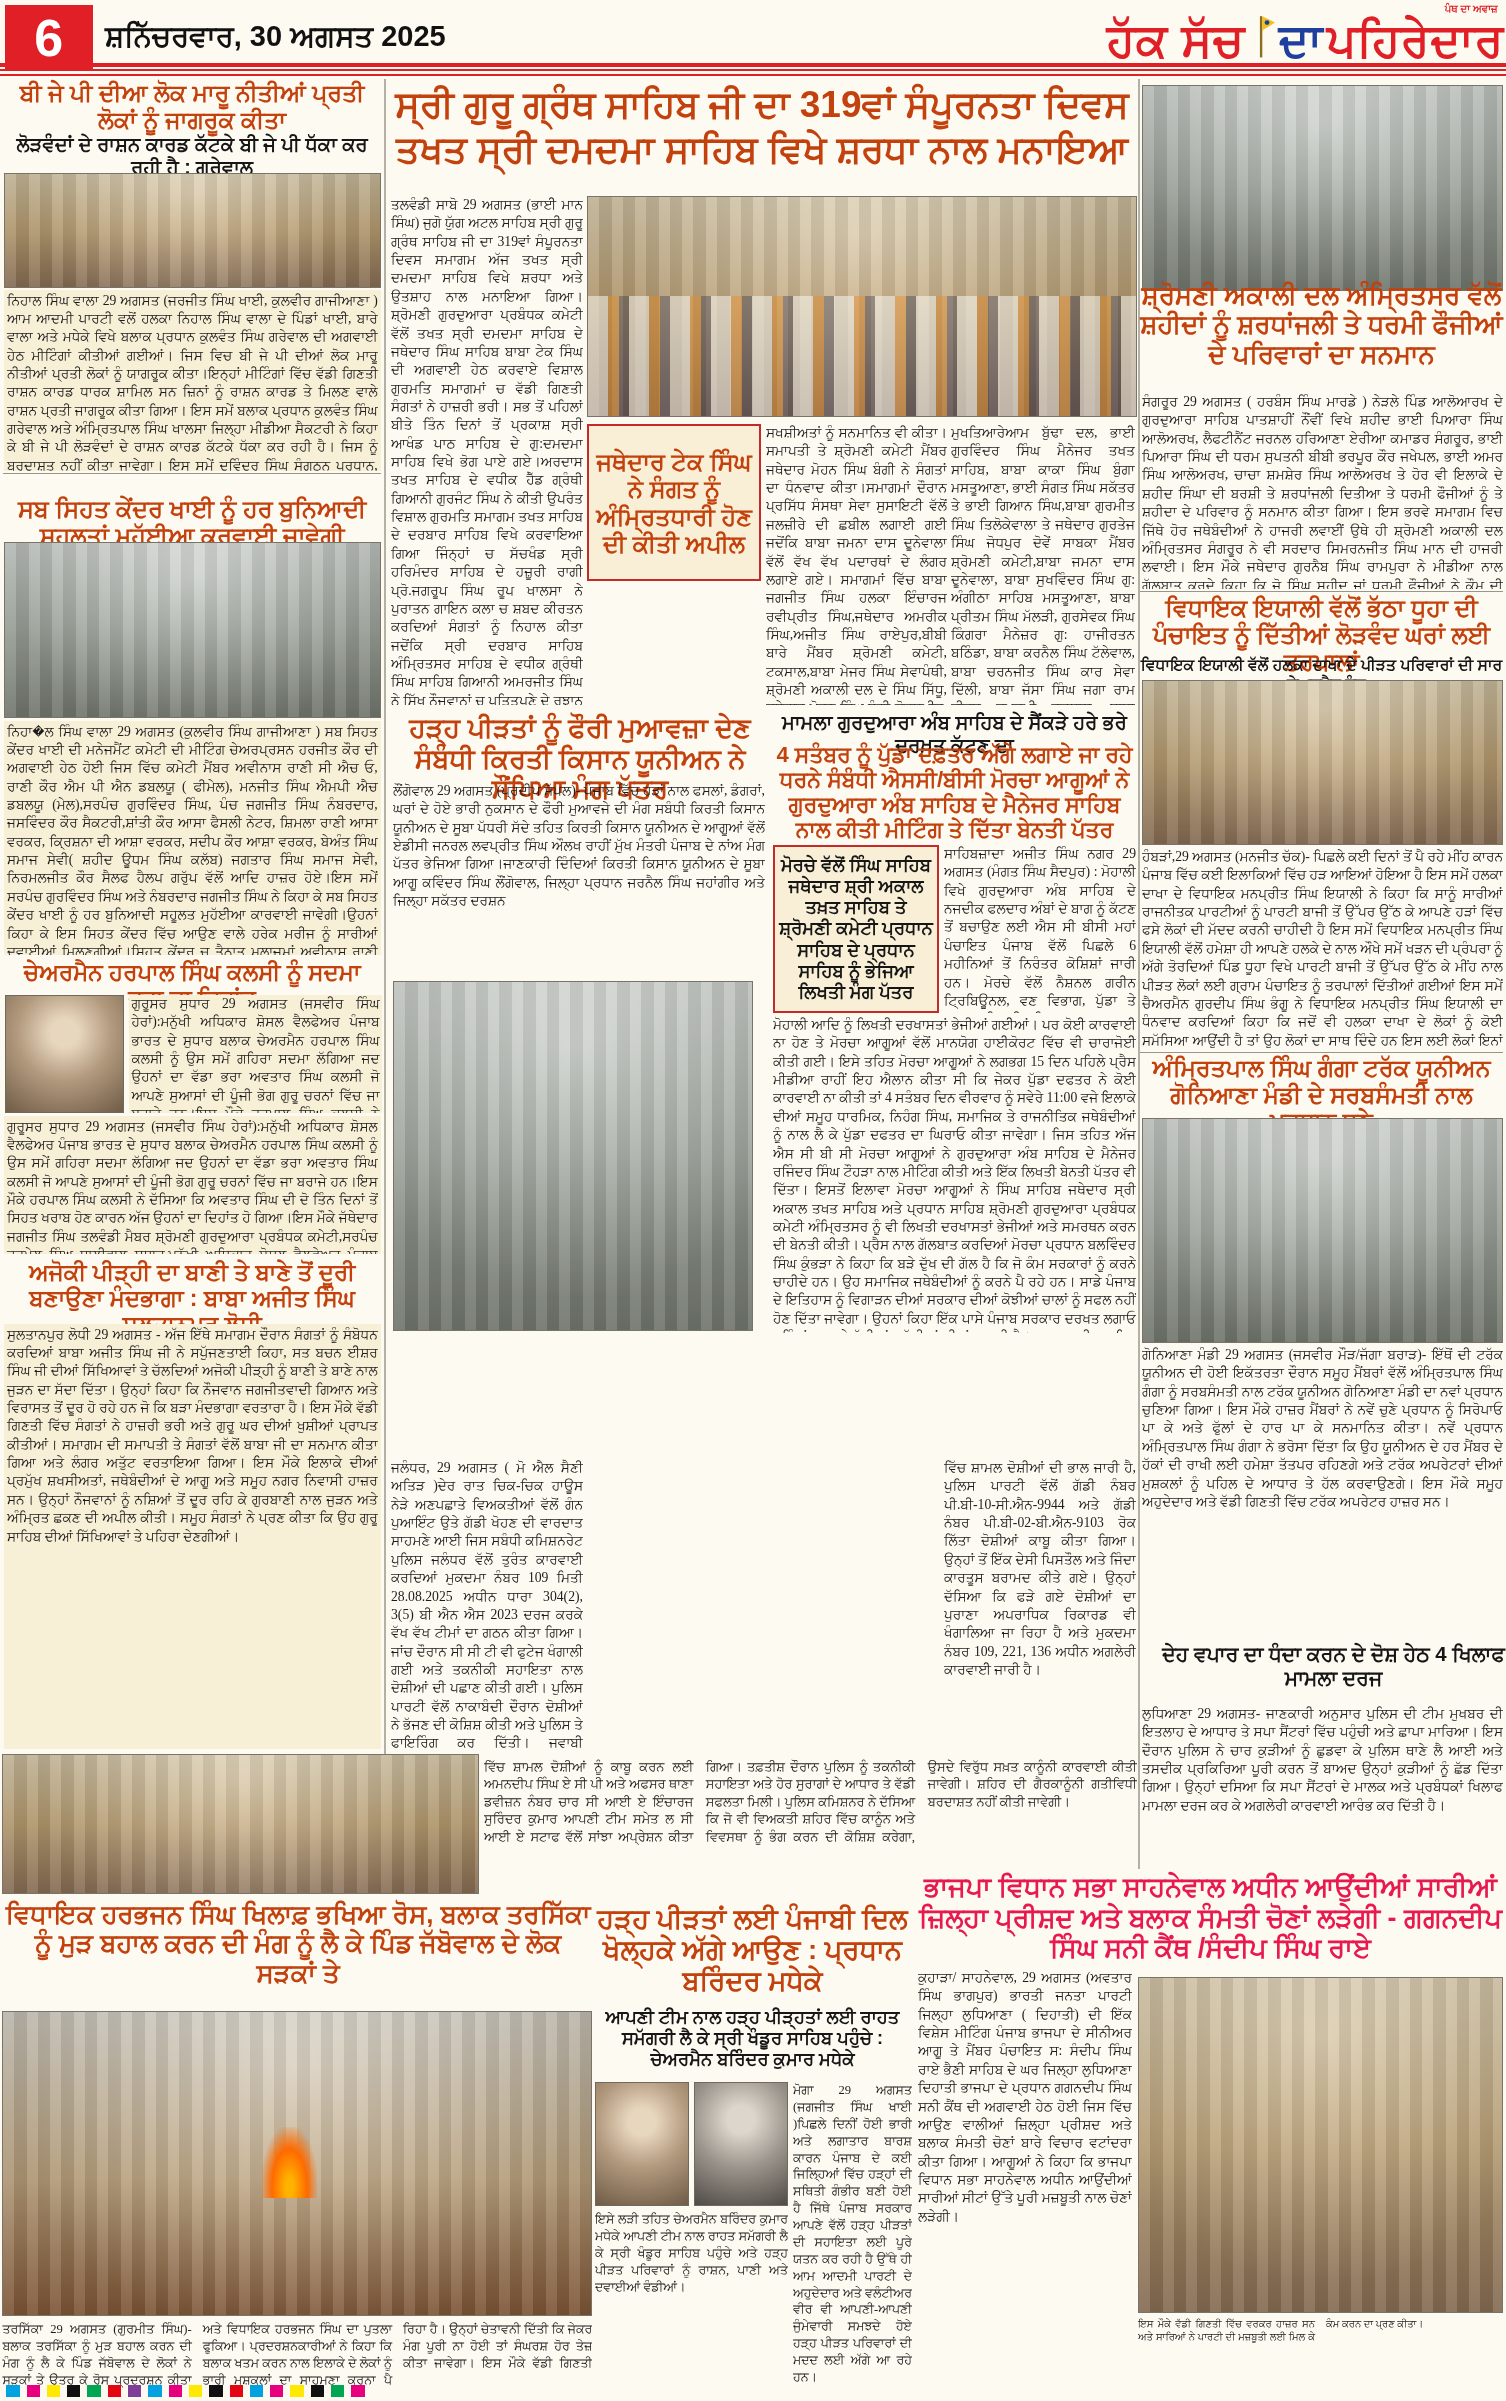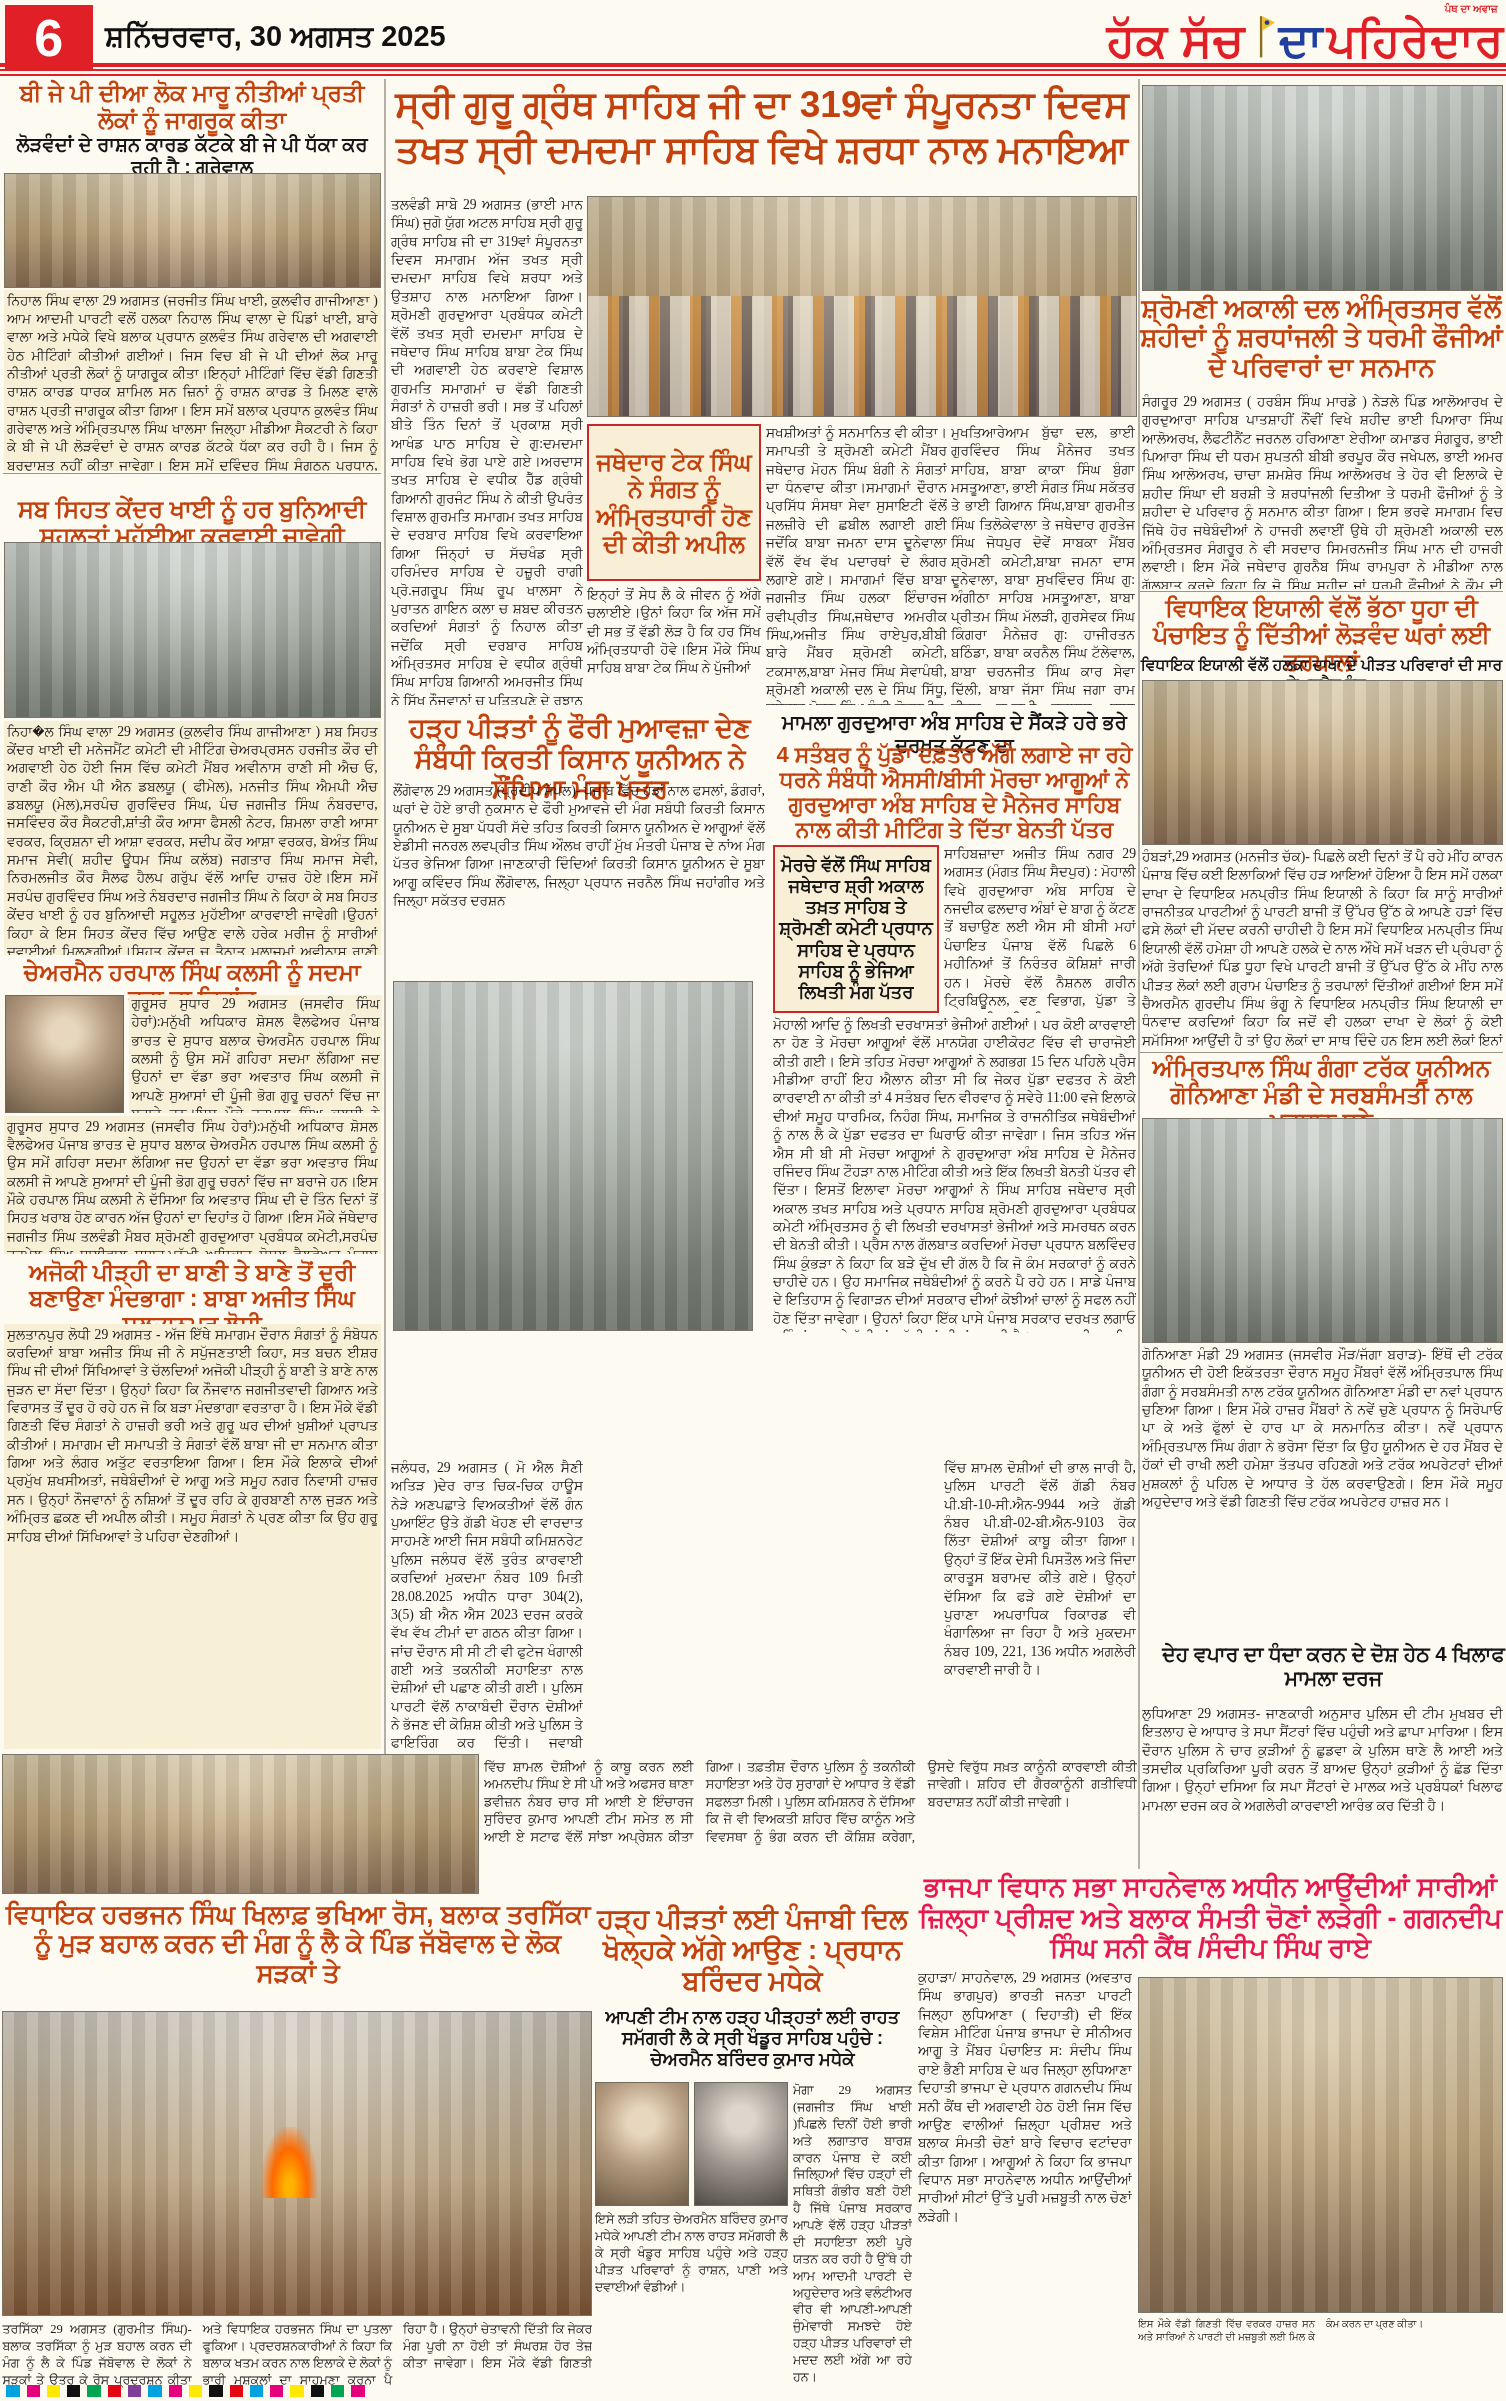--- a/index.html
+++ b/index.html
@@ -105,21 +105,20 @@
 
   <div class="abs body-txt" style="left:391px;top:196px;width:192px;height:509px;">ਤਲਵੰਡੀ ਸਾਬੋ 29 ਅਗਸਤ (ਭਾਈ ਮਾਨ ਸਿੰਘ) ਜੁਗੋ ਯੁੱਗ ਅਟਲ ਸਾਹਿਬ ਸ੍ਰੀ ਗੁਰੂ ਗ੍ਰੰਥ ਸਾਹਿਬ ਜੀ ਦਾ 319ਵਾਂ ਸੰਪੂਰਨਤਾ ਦਿਵਸ ਸਮਾਗਮ ਅੱਜ ਤਖਤ ਸ੍ਰੀ ਦਮਦਮਾ ਸਾਹਿਬ ਵਿਖੇ ਸ਼ਰਧਾ ਅਤੇ ਉਤਸ਼ਾਹ ਨਾਲ ਮਨਾਇਆ ਗਿਆ।ਸ਼੍ਰੋਮਣੀ ਗੁਰਦੁਆਰਾ ਪ੍ਰਬੰਧਕ ਕਮੇਟੀ ਵੱਲੋਂ ਤਖਤ ਸ੍ਰੀ ਦਮਦਮਾ ਸਾਹਿਬ ਦੇ ਜਥੇਦਾਰ ਸਿੰਘ ਸਾਹਿਬ ਬਾਬਾ ਟੇਕ ਸਿੰਘ ਦੀ ਅਗਵਾਈ ਹੇਠ ਕਰਵਾਏ ਵਿਸ਼ਾਲ ਗੁਰਮਤਿ ਸਮਾਗਮਾਂ ਚ ਵੱਡੀ ਗਿਣਤੀ ਸੰਗਤਾਂ ਨੇ ਹਾਜ਼ਰੀ ਭਰੀ। ਸਭ ਤੋਂ ਪਹਿਲਾਂ ਬੀਤੇ ਤਿੰਨ ਦਿਨਾਂ ਤੋਂ ਪ੍ਰਕਾਸ਼ ਸ੍ਰੀ ਆਖੰਡ ਪਾਠ ਸਾਹਿਬ ਦੇ ਗੁ:ਦਮਦਮਾ ਸਾਹਿਬ ਵਿਖੇ ਭੋਗ ਪਾਏ ਗਏ।ਅਰਦਾਸ ਤਖਤ ਸਾਹਿਬ ਦੇ ਵਧੀਕ ਹੈੱਡ ਗ੍ਰੰਥੀ ਗਿਆਨੀ ਗੁਰਜੰਟ ਸਿੰਘ ਨੇ ਕੀਤੀ ਉਪਰੰਤ ਵਿਸ਼ਾਲ ਗੁਰਮਤਿ ਸਮਾਗਮ ਤਖਤ ਸਾਹਿਬ ਦੇ ਦਰਬਾਰ ਸਾਹਿਬ ਵਿਖੇ ਕਰਵਾਇਆ ਗਿਆ ਜਿੰਨ੍ਹਾਂ ਚ ਸੱਚਖੰਡ ਸ੍ਰੀ ਹਰਿਮੰਦਰ ਸਾਹਿਬ ਦੇ ਹਜ਼ੂਰੀ ਰਾਗੀ ਪ੍ਰੋ.ਜਗਰੂਪ ਸਿੰਘ ਰੂਪ ਖਾਲਸਾ ਨੇ ਪੁਰਾਤਨ ਗਾਇਨ ਕਲਾ ਚ ਸ਼ਬਦ ਕੀਰਤਨ ਕਰਦਿਆਂ ਸੰਗਤਾਂ ਨੂੰ ਨਿਹਾਲ ਕੀਤਾ ਜਦੋਂਕਿ ਸ੍ਰੀ ਦਰਬਾਰ ਸਾਹਿਬ ਅੰਮ੍ਰਿਤਸਰ ਸਾਹਿਬ ਦੇ ਵਧੀਕ ਗ੍ਰੰਥੀ ਸਿੰਘ ਸਾਹਿਬ ਗਿਆਨੀ ਅਮਰਜੀਤ ਸਿੰਘ ਨੇ ਸਿੱਖ ਨੌਜਵਾਨਾਂ ਚ ਪਤਿਤਪੁਣੇ ਦੇ ਰੁਝਾਨ ਤੇ ਚਿੰਤਾ ਪ੍ਰਗਟਾਉਂਦੇ ਹੋਏ ਸੰਗਤ ਨੂੰ ਅਪੀਲ ਕੀਤੀ ਕਿ ਉਹ ਆਪਣੇ ਛੋਟੇ ਬੱਚਿਆਂ ਨੂੰ ਗੁਰਬਾਣੀ ਦੀ ਸੰਥਿਆ ਕਰਵਾਉਣ, ਪਤਿਤਪੁਣੇ ਨੂੰ ਠੱਲ ਪੈ ਜਾਵੇਗੀ ਕਿਉਂਕਿ ਗੁਰਬਾਣੀ ਪੜ ਚੁੱਕਾ ਬੱਚਾ ਕੇਸ ਕਤਲ ਨਹੀ ਕਰਵਾਏਗਾ। ਸੰਗਤਾਂ ਦੀ ਵੱਡੀ ਇਕੱਤਰਤਾ ਨੂੰ ਸੰਬੋਧਨ ਦੌਰਾਨ ਤਖਤ ਸ੍ਰੀ ਦਮਦਮਾ ਸਾਹਿਬ ਦੇ ਜਥੇਦਾਰ ਸਿੰਘ ਸਾਹਿਬ ਬਾਬਾ ਟੇਕ ਸਿੰਘ ਨੇ ਸ੍ਰੀ ਗੁਰੂ ਗ੍ਰੰਥ ਸਾਹਿਬ ਜੀ ਦੀ ਸੰਪੂਰਨਤਾ ਦੇ ਸਮੁੱਚੇ ਇਤਿਹਾਸ ਤੋਂ ਜਾਣੂੰ ਕਰਵਾਉਂਦੇ ਹੋਏ ਕਿਹਾ ਕਿ ਅਜਿਹੇ ਪਾਵਨ ਦਿਹਾੜਿਆਂ ਨੂੰ ਮਨਾਉਣਾ ਤਾਂ ਹੀ ਸਫਲ ਹੋਵੇਗਾ ਜੇਕਰ ਅਸੀਂ</div>
 
   <div class="abs photo ph-warm" style="left:587px;top:196px;width:550px;height:221px;">
     <div class="texture"></div>
     <div style="position:absolute;left:0;bottom:0;width:100%;height:55%;
          background:repeating-linear-gradient(90deg,rgba(245,245,240,.55) 0 20.4px,rgba(230,140,40,.45) 20.4px 31px,rgba(40,45,80,.35) 31px 41px);"></div>
   </div>
 
   <div class="abs box-red hl" style="left:587px;top:424px;width:174px;height:157px;font-size:24px;display:flex;align-items:center;padding:4.7px;">ਜਥੇਦਾਰ ਟੇਕ ਸਿੰਘ ਨੇ ਸੰਗਤ ਨੂੰ ਅੰਮ੍ਰਿਤਧਾਰੀ ਹੋਣ ਦੀ ਕੀਤੀ ਅਪੀਲ</div>
-  <div class="abs body-txt" style="left:587px;top:586px;width:174px;height:119px;">ਇਨ੍ਹਾਂ ਤੋਂ ਸੇਧ ਲੈ ਕੇ ਜੀਵਨ ਨੂੰ ਅੱਗੇ ਚਲਾਈਏ।ਉਨਾਂ ਕਿਹਾ ਕਿ ਅੱਜ ਸਮੇਂ ਦੀ ਸਭ ਤੋਂ ਵੱਡੀ ਲੋੜ ਹੈ ਕਿ ਹਰ ਸਿੱਖ ਅੰਮ੍ਰਿਤਧਾਰੀ ਹੋਵੇ।ਇਸ ਮੌਕੇ ਸਿੰਘ ਸਾਹਿਬ ਬਾਬਾ ਟੇਕ ਸਿੰਘ ਨੇ ਪੁੱਜੀਆਂ</div>
   <div class="abs body-txt" style="left:766px;top:424px;width:181px;height:281px;">ਸਖਸ਼ੀਅਤਾਂ ਨੂੰ ਸਨਮਾਨਿਤ ਵੀ ਕੀਤਾ।ਸਮਾਪਤੀ ਤੇ ਸ਼੍ਰੋਮਣੀ ਕਮੇਟੀ ਮੈਂਬਰ ਜਥੇਦਾਰ ਮੋਹਨ ਸਿੰਘ ਬੰਗੀ ਨੇ ਸੰਗਤਾਂ ਦਾ ਧੰਨਵਾਦ ਕੀਤਾ।ਸਮਾਗਮਾਂ ਦੌਰਾਨ ਪ੍ਰਸਿੱਧ ਸੰਸਥਾ ਸੇਵਾ ਸੁਸਾਇਟੀ ਵੱਲੋਂ ਜਲਜ਼ੀਰੇ ਦੀ ਛਬੀਲ ਲਗਾਈ ਗਈ ਜਦੋਂਕਿ ਬਾਬਾ ਜਮਨਾ ਦਾਸ ਦੂਨੇਵਾਲਾ ਵੱਲੋਂ ਵੱਖ ਵੱਖ ਪਦਾਰਥਾਂ ਦੇ ਲੰਗਰ ਲਗਾਏ ਗਏ। ਸਮਾਗਮਾਂ ਵਿੱਚ ਬਾਬਾ ਜਗਜੀਤ ਸਿੰਘ ਹਲਕਾ ਇੰਚਾਰਜ ਰਵੀਪ੍ਰੀਤ ਸਿੰਘ,ਜਥੇਦਾਰ ਅਮਰੀਕ ਸਿੰਘ,ਅਜੀਤ ਸਿੰਘ ਰਾਏਪੁਰ,ਬੀਬੀ ਬਾਰੇ ਮੈਂਬਰ ਸ਼੍ਰੋਮਣੀ ਕਮੇਟੀ, ਟਕਸਾਲ,ਬਾਬਾ ਮੇਜਰ ਸਿੰਘ ਸੇਵਾਪੰਥੀ, ਸ਼੍ਰੋਮਣੀ ਅਕਾਲੀ ਦਲ ਦੇ ਸਿੰਘ ਸਿੱਧੂ, ਜਥੇਦਾਰ ਮੋਹਨ ਸਿੰਘ ਬੰਗੀ ਕੋਟਸ਼ਮੀਰ, ਬੀਬੀ ਜੋਗਿੰਦਰ ਕੌਰ,ਸੁਰਜੀਤ ਜਸਪਾਲ ਕੌਰ, ਮੇਜਰ ਸਿੰਘ ਢਿੱਲੋਂ, ਭਾਈ ਸੁਖਦੇਵ ਸਿੰਘ ਦਮਦਮੀ ਟਕਸਾਲ</div>
   <div class="abs body-txt" style="left:951px;top:424px;width:184px;height:281px;">ਮੁਖਤਿਆਰੇਆਮ ਬੁੱਢਾ ਦਲ, ਭਾਈ ਗੁਰਵਿੰਦਰ ਸਿੰਘ ਮੈਨੇਜਰ ਤਖਤ ਸਾਹਿਬ, ਬਾਬਾ ਕਾਕਾ ਸਿੰਘ ਬੁੰਗਾ ਮਸਤੂਆਣਾ, ਭਾਈ ਸੰਗਤ ਸਿੰਘ ਸਕੱਤਰ ਤੇ ਭਾਈ ਗਿਆਨ ਸਿੰਘ,ਬਾਬਾ ਗੁਰਮੀਤ ਸਿੰਘ ਤਿਲੋਕੇਵਾਲਾ ਤੇ ਜਥੇਦਾਰ ਗੁਰਤੇਜ ਸਿੰਘ ਜੋਧਪੁਰ ਦੋਵੇਂ ਸਾਬਕਾ ਮੈਂਬਰ ਸ਼੍ਰੋਮਣੀ ਕਮੇਟੀ,ਬਾਬਾ ਜਮਨਾ ਦਾਸ ਦੂਨੇਵਾਲਾ, ਬਾਬਾ ਸੁਖਵਿੰਦਰ ਸਿੰਘ ਗੁ: ਅੰਗੀਠਾ ਸਾਹਿਬ ਮਸਤੂਆਣਾ, ਬਾਬਾ ਪ੍ਰੀਤਮ ਸਿੰਘ ਮੱਲੜੀ, ਗੁਰਸੇਵਕ ਸਿੰਘ ਕਿੰਗਰਾ ਮੈਨੇਜ਼ਰ ਗੁ: ਹਾਜੀਰਤਨ ਬਠਿੰਡਾ, ਬਾਬਾ ਕਰਨੈਲ ਸਿੰਘ ਟੱਲੇਵਾਲ, ਬਾਬਾ ਚਰਨਜੀਤ ਸਿੰਘ ਕਾਰ ਸੇਵਾ ਦਿੱਲੀ, ਬਾਬਾ ਜੱਸਾ ਸਿੰਘ ਜਗਾ ਰਾਮ ਤੀਰਥ ਦਮਦਮੀ ਟਕਸਾਲ, ਬਾਬਾ ਗੁਰਪਾਲ ਸਿੰਘ ਚੋਰਮਾਰ, ਜਗਰੂਪ ਸਿੰਘ ਬੁੱਗਰਾਂ, ਅਨੂਪ ਸਿੰਘ, ਬਾਬਾ ਦੀਪ ਸਿੰਘ ਵੱਡਾ ਡੇਰਾ ਦੌਧਰ, ਬਾਬਾ ਬਲਦੇਵ ਸਿੰਘ ਜਲਾਲ,ਬਾਬਾ ਹਰਬੇਅੰਤ ਸਿੰਘ ਮਸਤੂਆਣਾ, ਬਾਬਾ ਸੁਖਦੇਵ ਸਿੰਘ ਸਿਧਾਣਾ,ਵਧੀਕ ਮੈਨੇਜ਼ਰ ਗੁਰਦੇਵ ਸਿੰਘ, ਭਾਈ ਭੋਲਾ ਸਿੰਘ ਇੰਚਾਰਜ ਧਰਮ ਪ੍ਰਚਾਰ,ਭਾਈ ਰਵਿੰਦਰ ਸਿੰਘ ਖਾਲਸਾ ਪ੍ਰਿੰਸੀਪਲ ਗੁਰੂ ਕਾਸ਼ੀ ਗੁਰਮਤਿ ਇੰਸਟੀਚਿਊਟ ਤੇ ਮਾਤਾ ਸਾਹਿਬ ਕੌਰ ਗਰਲਜ ਕਾਲਜ ਦਾ ਸਟਾਫ ਤੇ ਵਿਦਿਆਰਥਣਾਂ ਨੇ ਹਾਜ਼ਰ ਭਰੀ।</div>
 
   <div class="abs hl" style="left:393px;top:713px;width:374px;font-size:27px;">ਹੜ੍ਹ ਪੀੜਤਾਂ ਨੂੰ ਫੌਰੀ ਮੁਆਵਜ਼ਾ ਦੇਣ ਸੰਬੰਧੀ ਕਿਰਤੀ ਕਿਸਾਨ ਯੂਨੀਅਨ ਨੇ ਸੌਂਪਿਆ ਮੰਗ ਪੱਤਰ</div>
   <div class="abs body-txt" style="left:393px;top:782px;width:372px;height:195px;">ਲੌਂਗੋਵਾਲ 29 ਅਗਸਤ (ਪ੍ਰਦੀਪ ਸੱਪਲ)- ਪੰਜਾਬ ਵਿੱਚ ਹੜਾਂ ਨਾਲ ਫਸਲਾਂ, ਡੰਗਰਾਂ, ਘਰਾਂ ਦੇ ਹੋਏ ਭਾਰੀ ਨੁਕਸਾਨ ਦੇ ਫੌਰੀ ਮੁਆਵਜੇ ਦੀ ਮੰਗ ਸਬੰਧੀ ਕਿਰਤੀ ਕਿਸਾਨ ਯੂਨੀਅਨ ਦੇ ਸੂਬਾ ਪੱਧਰੀ ਸੱਦੇ ਤਹਿਤ ਕਿਰਤੀ ਕਿਸਾਨ ਯੂਨੀਅਨ ਦੇ ਆਗੂਆਂ ਵੱਲੋਂ ਏਡੀਸੀ ਜਨਰਲ ਲਵਪ੍ਰੀਤ ਸਿੰਘ ਔਲਖ ਰਾਹੀਂ ਮੁੱਖ ਮੰਤਰੀ ਪੰਜਾਬ ਦੇ ਨਾਂਅ ਮੰਗ ਪੱਤਰ ਭੇਜਿਆ ਗਿਆ।ਜਾਣਕਾਰੀ ਦਿੰਦਿਆਂ ਕਿਰਤੀ ਕਿਸਾਨ ਯੂਨੀਅਨ ਦੇ ਸੂਬਾ ਆਗੂ ਕਵਿੰਦਰ ਸਿੰਘ ਲੌਂਗੋਵਾਲ, ਜਿਲ੍ਹਾ ਪ੍ਰਧਾਨ ਜਰਨੈਲ ਸਿੰਘ ਜਹਾਂਗੀਰ ਅਤੇ ਜਿਲ੍ਹਾ ਸਕੱਤਰ ਦਰਸ਼ਨ</div>
   <div class="abs photo ph-cool" style="left:393px;top:981px;width:360px;height:350px;">
       <div class="texture"></div>
     </div>
 
   <div class="abs sub" style="left:773px;top:711px;width:363px;font-size:19.6px;">ਮਾਮਲਾ ਗੁਰਦੁਆਰਾ ਅੰਬ ਸਾਹਿਬ ਦੇ ਸੈਂਕੜੇ ਹਰੇ ਭਰੇ ਦਰਖ਼ਤ ਕੱਟਣ ਦਾ</div>
@@ -144,21 +143,21 @@
   <div class="abs hl hl-red" style="left:918px;top:1872px;width:585px;font-size:27px;">ਭਾਜਪਾ ਵਿਧਾਨ ਸਭਾ ਸਾਹਨੇਵਾਲ ਅਧੀਨ ਆਉਂਦੀਆਂ ਸਾਰੀਆਂ ਜ਼ਿਲ੍ਹਾ ਪ੍ਰੀਸ਼ਦ ਅਤੇ ਬਲਾਕ ਸੰਮਤੀ ਚੋਣਾਂ ਲੜੇਗੀ - ਗਗਨਦੀਪ ਸਿੰਘ ਸਨੀ ਕੈਂਥ /ਸੰਦੀਪ ਸਿੰਘ ਰਾਏ</div>
   <div class="abs body-txt" style="left:918px;top:1969px;width:214px;height:427px;">ਕੁਹਾੜਾ/ ਸਾਹਨੇਵਾਲ, 29 ਅਗਸਤ (ਅਵਤਾਰ ਸਿੰਘ ਭਾਗਪੁਰ) ਭਾਰਤੀ ਜਨਤਾ ਪਾਰਟੀ ਜਿਲ੍ਹਾ ਲੁਧਿਆਣਾ ( ਦਿਹਾਤੀ) ਦੀ ਇੱਕ ਵਿਸ਼ੇਸ ਮੀਟਿੰਗ ਪੰਜਾਬ ਭਾਜਪਾ ਦੇ ਸੀਨੀਅਰ ਆਗੂ ਤੇ ਮੈਂਬਰ ਪੰਚਾਇਤ ਸ: ਸੰਦੀਪ ਸਿੰਘ ਰਾਏ ਭੈਣੀ ਸਾਹਿਬ ਦੇ ਘਰ ਜਿਲ੍ਹਾ ਲੁਧਿਆਣਾ ਦਿਹਾਤੀ ਭਾਜਪਾ ਦੇ ਪ੍ਰਧਾਨ ਗਗਨਦੀਪ ਸਿੰਘ ਸਨੀ ਕੈਂਥ ਦੀ ਅਗਵਾਈ ਹੇਠ ਹੋਈ ਜਿਸ ਵਿੱਚ ਆਉਣ ਵਾਲੀਆਂ ਜ਼ਿਲ੍ਹਾ ਪ੍ਰੀਸ਼ਦ ਅਤੇ ਬਲਾਕ ਸੰਮਤੀ ਚੋਣਾਂ ਬਾਰੇ ਵਿਚਾਰ ਵਟਾਂਦਰਾ ਕੀਤਾ ਗਿਆ। ਆਗੂਆਂ ਨੇ ਕਿਹਾ ਕਿ ਭਾਜਪਾ ਵਿਧਾਨ ਸਭਾ ਸਾਹਨੇਵਾਲ ਅਧੀਨ ਆਉਂਦੀਆਂ ਸਾਰੀਆਂ ਸੀਟਾਂ ਉੱਤੇ ਪੂਰੀ ਮਜ਼ਬੂਤੀ ਨਾਲ ਚੋਣਾਂ ਲੜੇਗੀ।</div>
   <div class="abs photo ph-warm" style="left:1138px;top:1977px;width:365px;height:336px;">
       <div class="texture"></div>
     </div>
   <div class="abs body-txt" style="left:1138px;top:2317px;width:365px;height:79px;column-count:2;column-gap:11px;font-size:10px;">ਇਸ ਮੌਕੇ ਵੱਡੀ ਗਿਣਤੀ ਵਿੱਚ ਵਰਕਰ ਹਾਜ਼ਰ ਸਨ ਅਤੇ ਸਾਰਿਆਂ ਨੇ ਪਾਰਟੀ ਦੀ ਮਜ਼ਬੂਤੀ ਲਈ ਮਿਲ ਕੇ ਕੰਮ ਕਰਨ ਦਾ ਪ੍ਰਣ ਕੀਤਾ।</div>
 
   <div class="abs photo ph-cool" style="left:1142px;top:85px;width:361px;height:206px;">
       <div class="texture"></div>
     </div>
-  <div class="abs hl" style="left:1140px;top:294px;width:363px;font-size:26px;text-align:center;">ਸ਼੍ਰੋਮਣੀ ਅਕਾਲੀ ਦਲ ਅੰਮ੍ਰਿਤਸਰ ਵੱਲੋਂ ਸ਼ਹੀਦਾਂ ਨੂੰ ਸ਼ਰਧਾਂਜਲੀ ਤੇ ਧਰਮੀ ਫੌਜੀਆਂ ਦੇ ਪਰਿਵਾਰਾਂ ਦਾ ਸਨਮਾਨ</div>
+  <div class="abs hl" style="left:1140px;top:281px;width:363px;font-size:26px;text-align:center;">ਸ਼੍ਰੋਮਣੀ ਅਕਾਲੀ ਦਲ ਅੰਮ੍ਰਿਤਸਰ ਵੱਲੋਂ ਸ਼ਹੀਦਾਂ ਨੂੰ ਸ਼ਰਧਾਂਜਲੀ ਤੇ ਧਰਮੀ ਫੌਜੀਆਂ ਦੇ ਪਰਿਵਾਰਾਂ ਦਾ ਸਨਮਾਨ</div>
   <div class="abs body-txt" style="left:1142px;top:393px;width:361px;height:196px;">ਸੰਗਰੂਰ 29 ਅਗਸਤ ( ਹਰਬੰਸ ਸਿੰਘ ਮਾਰਡੇ ) ਨੇੜਲੇ ਪਿੰਡ ਆਲੋਆਰਖ ਦੇ ਗੁਰਦੁਆਰਾ ਸਾਹਿਬ ਪਾਤਸ਼ਾਹੀਂ ਨੌਂਵੀਂ ਵਿਖੇ ਸ਼ਹੀਦ ਭਾਈ ਪਿਆਰਾ ਸਿੰਘ ਆਲੋਅਰਖ, ਲੈਫਟੀਨੈਂਟ ਜਰਨਲ ਹਰਿਆਣਾ ਏਰੀਆ ਕਮਾਡਰ ਸੰਗਰੂਰ, ਭਾਈ ਪਿਆਰਾ ਸਿੰਘ ਦੀ ਧਰਮ ਸੁਪਤਨੀ ਬੀਬੀ ਭਰਪੂਰ ਕੌਰ ਜਖੇਪਲ, ਭਾਈ ਅਮਰ ਸਿੰਘ ਆਲੋਅਰਖ, ਚਾਚਾ ਸ਼ਮਸ਼ੇਰ ਸਿੰਘ ਆਲੋਅਰਖ ਤੇ ਹੋਰ ਵੀ ਇਲਾਕੇ ਦੇ ਸ਼ਹੀਦ ਸਿੰਘਾ ਦੀ ਬਰਸ਼ੀ ਤੇ ਸ਼ਰਧਾਂਜਲੀ ਦਿਤੀਆ ਤੇ ਧਰਮੀ ਫੌਜੀਆਂ ਨੂੰ ਤੇ ਸ਼ਹੀਦਾ ਦੇ ਪਰਿਵਾਰ ਨੂੰ ਸਨਮਾਨ ਕੀਤਾ ਗਿਆ। ਇਸ ਭਰਵੇ ਸਮਾਗਮ ਵਿਚ ਜਿੱਥੇ ਹੋਰ ਜਥੇਬੰਦੀਆਂ ਨੇ ਹਾਜਰੀ ਲਵਾਈਂ ਉਥੇ ਹੀ ਸ਼੍ਰੋਮਣੀ ਅਕਾਲੀ ਦਲ ਅੰਮ੍ਰਿਤਸਰ ਸੰਗਰੂਰ ਨੇ ਵੀ ਸਰਦਾਰ ਸਿਮਰਨਜੀਤ ਸਿੰਘ ਮਾਨ ਦੀ ਹਾਜਰੀ ਲਵਾਈ। ਇਸ ਮੌਕੇ ਜਥੇਦਾਰ ਗੁਰਨੈਬ ਸਿੰਘ ਰਾਮਪੁਰਾ ਨੇ ਮੀਡੀਆ ਨਾਲ ਗੱਲਬਾਤ ਕਰਦੇ ਕਿਹਾ ਕਿ ਜੋ ਸਿੰਘ ਸ਼ਹੀਦ ਜਾਂ ਧਰਮੀ ਫੌਜੀਆਂ ਨੇ ਕੌਮ ਦੀ ਲੜਾਈ ਉਹਨਾਂ ਦੀ ਆਰਥਿਕ ਹਾਲਾਤ ਬਿਲਕੁਲ ਠੀਕ ਉਹਨਾਂ ਦੇ ਪਰਿਵਾਰਾਂ ਦੀ ਸਰਕਾਰ ਨੂੰ ਸਾਰ ਲੈਣੀ ਚਾਹੀਦੀ ਹੈ ਤੇ ਉਹਨਾਂ ਨੇ ਕਿਹਾ ਸਿੱਖਾਂ ਨੂੰ ਇੱਕ ਹੋਣ ਦੀ ਲੋੜ ਹੈ ਤਾਂ ਕਿ ਕੌਮ ਤੇ ਪੰਜਾਬ ਦੀ ਲੜਾਈ ਇਕੱਠੇ ਹੋ ਕਿ ਲੜ ਸਕੀਏ ।ਇਸ ਮੌਕੇ ਤੇ ਜਥੇਦਾਰ ਬਹਾਦਰ ਸਿੰਘ ਭਸੌੜ (ਪੀ ਏ ਸੀ ਮੈਂਬਰ ) , ਸੀਨੀਅਰ ਐਡਜੈਕਟਿਵ ਮੈਬਰ ਪੰਜਾਬ ਹਰਜੀਤ ਸਿੰਘ ਸੰਜੂਮਾਂ , ਸਤਿਨਾਮ ਸਿੰਘ ਰੱਤੋਕੇ ਜਿਲਾ ਯੂਥ ਪਰਧਾਨ ਸੰਗਰੂਰ , ਸੁਖਵੀਰ ਸਿੰਘ ਆਲੋਆਰਖ ਜਿਲਾ ਜਰਨਲ ਸਕੱਤਰ ਸੰਗਰੂਰ , ਬੀਬੀ ਬਲਜੀਤ ਕੌਰ ਜਖੇਲ ਜਿਲਾ ਪਰਧਾਨ ਇਸਤਰੀ ਵਿੰਗ ਸੰਗਰੂਰ ,ਜਥੇਦਾਰ ਪਰਮਜੀਤ ਸਿੰਘ ਸੱਹੌਲੀ ,ਜਸਵਿੰਦਰ ਸਿੰਘ ਬੀਬੜ ਜਿਲਾ ਜਰਨਲ ਸਕੱਤਰ ਸੰਗਰੂਰ ,ਹਰਪ੍ਰੀਤ ਸਿੰਘ ਬਡਰੁੱਖਾਂ, ਗੁਰਦੀਪ ਸਿੰਘ ਫੱਗੂਵਾਲ , ਤਰਸੇਮ ਬਾਵਾ ਕਾਕੜਾ , ਗੁਚਰਨ ਸਿੰਘ ਜਖੇਪਲ , ਸੁੱਖ ਬਲਦ ਖੁਰਦ , ਬਲਜਿੰਦਰ ਸਿੰਘ ਮੰਡੇਰ ਕਲਾਂ ,ਸਨੀ ਕਾਕੜਾ ਆਦਿ ਪਾਰਟੀ ਵਰਕਰ ਹਾਜਰ ਸਨ ।</div>
 
   <div class="abs rule-gray" style="left:1140px;top:591px;width:363px;height:0.8px;"></div>
 
   <div class="abs hl" style="left:1140px;top:594px;width:363px;font-size:24px;">ਵਿਧਾਇਕ ਇਯਾਲੀ ਵੱਲੋਂ ਭੱਠਾ ਧੂਹਾ ਦੀ ਪੰਚਾਇਤ ਨੂੰ ਦਿੱਤੀਆਂ ਲੋੜਵੰਦ ਘਰਾਂ ਲਈ ਤਰਪਾਲਾਂ</div>
   <div class="abs sub" style="left:1140px;top:656px;width:363px;font-size:15.7px;">ਵਿਧਾਇਕ ਇਯਾਲੀ ਵੱਲੋਂ ਹਲਕਾ ਦਾਖਾ ਦੇ ਪੀੜਤ ਪਰਿਵਾਰਾਂ ਦੀ ਸਾਰ - ਚੇਅਰਮੈਨ ਭੰਗੂ</div>
   <div class="abs photo ph-warm" style="left:1142px;top:680px;width:361px;height:165px;">
       <div class="texture"></div>
     </div>
   <div class="abs body-txt" style="left:1142px;top:848px;width:361px;height:203px;">ਹੰਬੜਾਂ,29 ਅਗਸਤ (ਮਨਜੀਤ ਚੱਕ)- ਪਿਛਲੇ ਕਈ ਦਿਨਾਂ ਤੋਂ ਪੈ ਰਹੇ ਮੀਂਹ ਕਾਰਨ ਪੰਜਾਬ ਵਿੱਚ ਕਈ ਇਲਾਕਿਆਂ ਵਿੱਚ ਹੜ ਆਇਆਂ ਹੋਇਆ ਹੈ ਇਸ ਸਮੇਂ ਹਲਕਾ ਦਾਖਾ ਦੇ ਵਿਧਾਇਕ ਮਨਪ੍ਰੀਤ ਸਿੰਘ ਇਯਾਲੀ ਨੇ ਕਿਹਾ ਕਿ ਸਾਨੂੰ ਸਾਰੀਆਂ ਰਾਜਨੀਤਕ ਪਾਰਟੀਆਂ ਨੂੰ ਪਾਰਟੀ ਬਾਜੀ ਤੋਂ ਉੱਪਰ ਉੱਠ ਕੇ ਆਪਣੇ ਹੜਾਂ ਵਿੱਚ ਫਸੇ ਲੋਕਾਂ ਦੀ ਮੱਦਦ ਕਰਨੀ ਚਾਹੀਦੀ ਹੈ ਇਸ ਸਮੇਂ ਵਿਧਾਇਕ ਮਨਪ੍ਰੀਤ ਸਿੰਘ ਇਯਾਲੀ ਵੱਲੋਂ ਹਮੇਸ਼ਾ ਹੀ ਆਪਣੇ ਹਲਕੇ ਦੇ ਨਾਲ ਔਖੇ ਸਮੇਂ ਖੜਨ ਦੀ ਪ੍ਰੰਪਰਾ ਨੂੰ ਅੱਗੇ ਤੋਰਦਿਆਂ ਪਿੰਡ ਧੂਹਾ ਵਿਖੇ ਪਾਰਟੀ ਬਾਜੀ ਤੋਂ ਉੱਪਰ ਉੱਠ ਕੇ ਮੀਂਹ ਨਾਲ ਪੀੜਤ ਲੋਕਾਂ ਲਈ ਗ੍ਰਾਮ ਪੰਚਾਇਤ ਨੂੰ ਤਰਪਾਲਾਂ ਦਿੱਤੀਆਂ ਗਈਆਂ ਇਸ ਸਮੇਂ ਚੈਅਰਮੈਨ ਗੁਰਦੀਪ ਸਿੰਘ ਭੰਗੂ ਨੇ ਵਿਧਾਇਕ ਮਨਪ੍ਰੀਤ ਸਿੰਘ ਇਯਾਲੀ ਦਾ ਧੰਨਵਾਦ ਕਰਦਿਆਂ ਕਿਹਾ ਕਿ ਜਦੋਂ ਵੀ ਹਲਕਾ ਦਾਖਾ ਦੇ ਲੋਕਾਂ ਨੂੰ ਕੋਈ ਸਮੱਸਿਆ ਆਉਂਦੀ ਹੈ ਤਾਂ ਉਹ ਲੋਕਾਂ ਦਾ ਸਾਥ ਦਿੰਦੇ ਹਨ ਇਸ ਲਈ ਲੋਕਾਂ ਇਨਾਂ ਦਾ ਸਾਥ ਦਿੰਦੇ ਹਨ ਇਸ ਸਮੇਂ ਸਰਪੰਚ ਬਲਜਿੰਦਰ ਕੌਰ, ਸਾਬਕਾ ਸਰਪੰਚ ਨਛੱਤਰ ਸਿੰਘ ਮਹਿਮ ਨੇ ਕਿਹਾ ਕਿ ਹੜ ਪੀੜਤਾਂ ਲੋਕਾਂ ਦੀ ਵੱਧ ਤੋਂ ਵੱਧ ਮੱਦਤ ਕਰਨੀ ਚਾਹੀਦੀ ਹੈ ਇਸ ਸਮੇਂ ਪੰਚ ਸਨਦੀਪ ਸਿੰਘ, ਪੰਚ ਬਲਵਿੰਦਰ ਸਿੰਘ ਜੋਗਾ, ਪੰਚ ਰੋਕਣ ਸਿੰਘ, ਪੰਚ ਬਲਵਿੰਦਰ ਸਿੰਘ, ਪੰਚ ਦਲਜੀਤ ਕੌਰ, ਸਾਬਕਾ</div>

